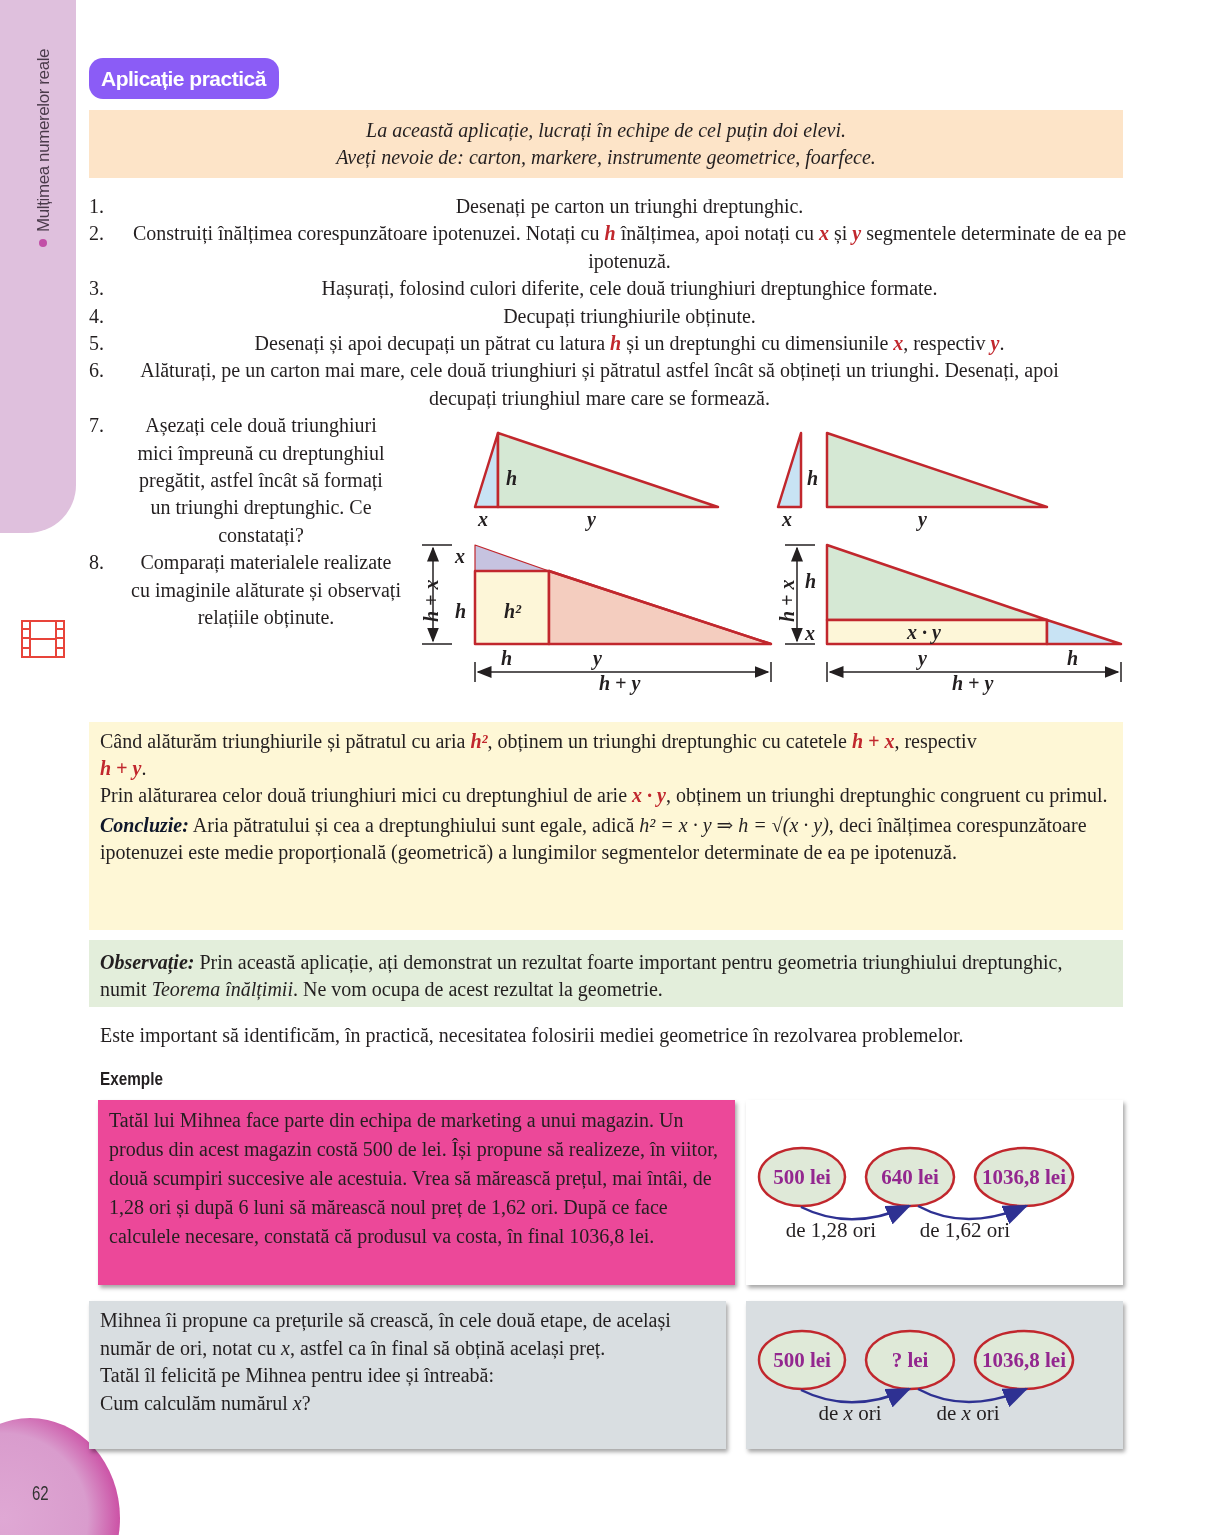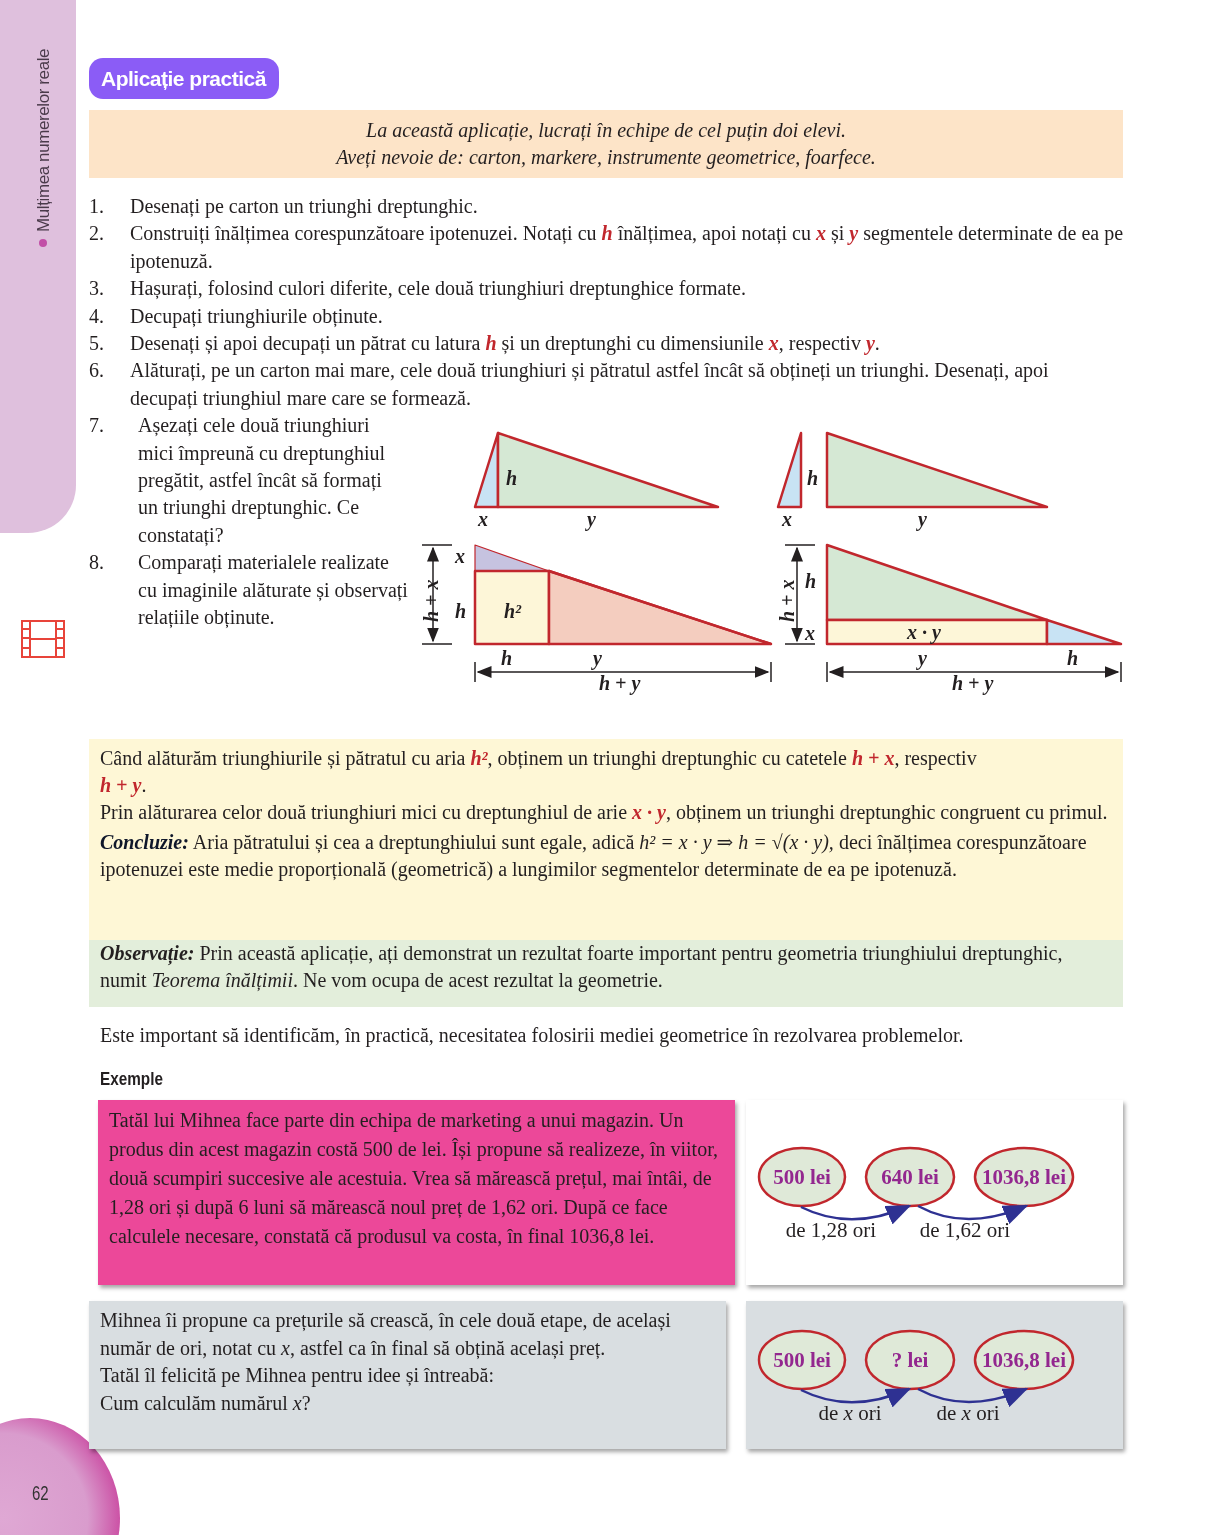--- a/index.html
+++ b/index.html
@@ -13,26 +13,26 @@
   .page-num{position:absolute;left:32px;top:1482px;font-family:"Liberation Sans",sans-serif;font-size:20px;color:#333;transform:scaleX(0.75);transform-origin:0 0;}
 
   .pill{position:absolute;left:89px;top:58px;width:190px;height:41px;background:#8b5cf6;border-radius:0 14px 14px 14px;
     border-top-left-radius:14px;color:#fff;font-family:"Liberation Sans",sans-serif;font-weight:bold;font-size:21px;line-height:41px;
     padding-left:12px;box-sizing:border-box;letter-spacing:-0.5px;}
   .box{position:absolute;left:89px;width:1034px;box-sizing:border-box;padding:0 11px;font-size:20px;line-height:27px;}
   .box-intro{top:110px;height:68px;background:#fde4c8;padding-top:7px;font-style:italic;text-align:center;}
   .list{position:absolute;left:89px;top:193px;width:1040px;font-size:20px;line-height:27.4px;}
   .li{display:flex;}
   .li .n{width:41px;flex:none;}
-  .li .t{flex:1;}
-  .narrow{width:280px;margin-left:8px;}
+  .li .t{flex:1;text-align:center;}
+  .narrow{width:280px;}
   .red{color:#c1272d;font-style:italic;font-weight:bold;}
-  .box-conc{top:739px;height:208px;background:#fef7d6;padding-top:6px;}
+  .box-conc{top:722px;height:208px;background:#fef7d6;padding-top:6px;}
   .purple-b{color:#0f172a;font-style:italic;font-weight:bold;}
-  .box-obs{top:940px;height:67px;background:#e3eedb;padding-top:0;}
+  .box-obs{top:940px;height:67px;background:#e3eedb;padding-top:9px;}
   .plain{position:absolute;left:100px;top:1024px;font-size:20px;}
   .exemple{position:absolute;left:100px;top:1069px;font-family:"Liberation Sans",sans-serif;font-weight:bold;font-size:18px;transform:scaleX(0.85);transform-origin:0 0;}
   .card{position:absolute;box-sizing:border-box;box-shadow:2px 3px 4px rgba(0,0,0,0.35);font-size:20px;line-height:29px;padding:6px 11px;}
   .c1{left:98px;top:1100px;width:637px;height:185px;background:#ec4899;}
   .c2{left:746px;top:1100px;width:377px;height:185px;background:#fff;}
   .c3{left:89px;top:1301px;width:637px;height:148px;background:#d9dee1;line-height:27.5px;}
   .c4{left:746px;top:1301px;width:377px;height:148px;background:#d9dee1;}
   svg text{font-family:"Liberation Serif","DejaVu Serif",serif;}
 </style>
 </head>

